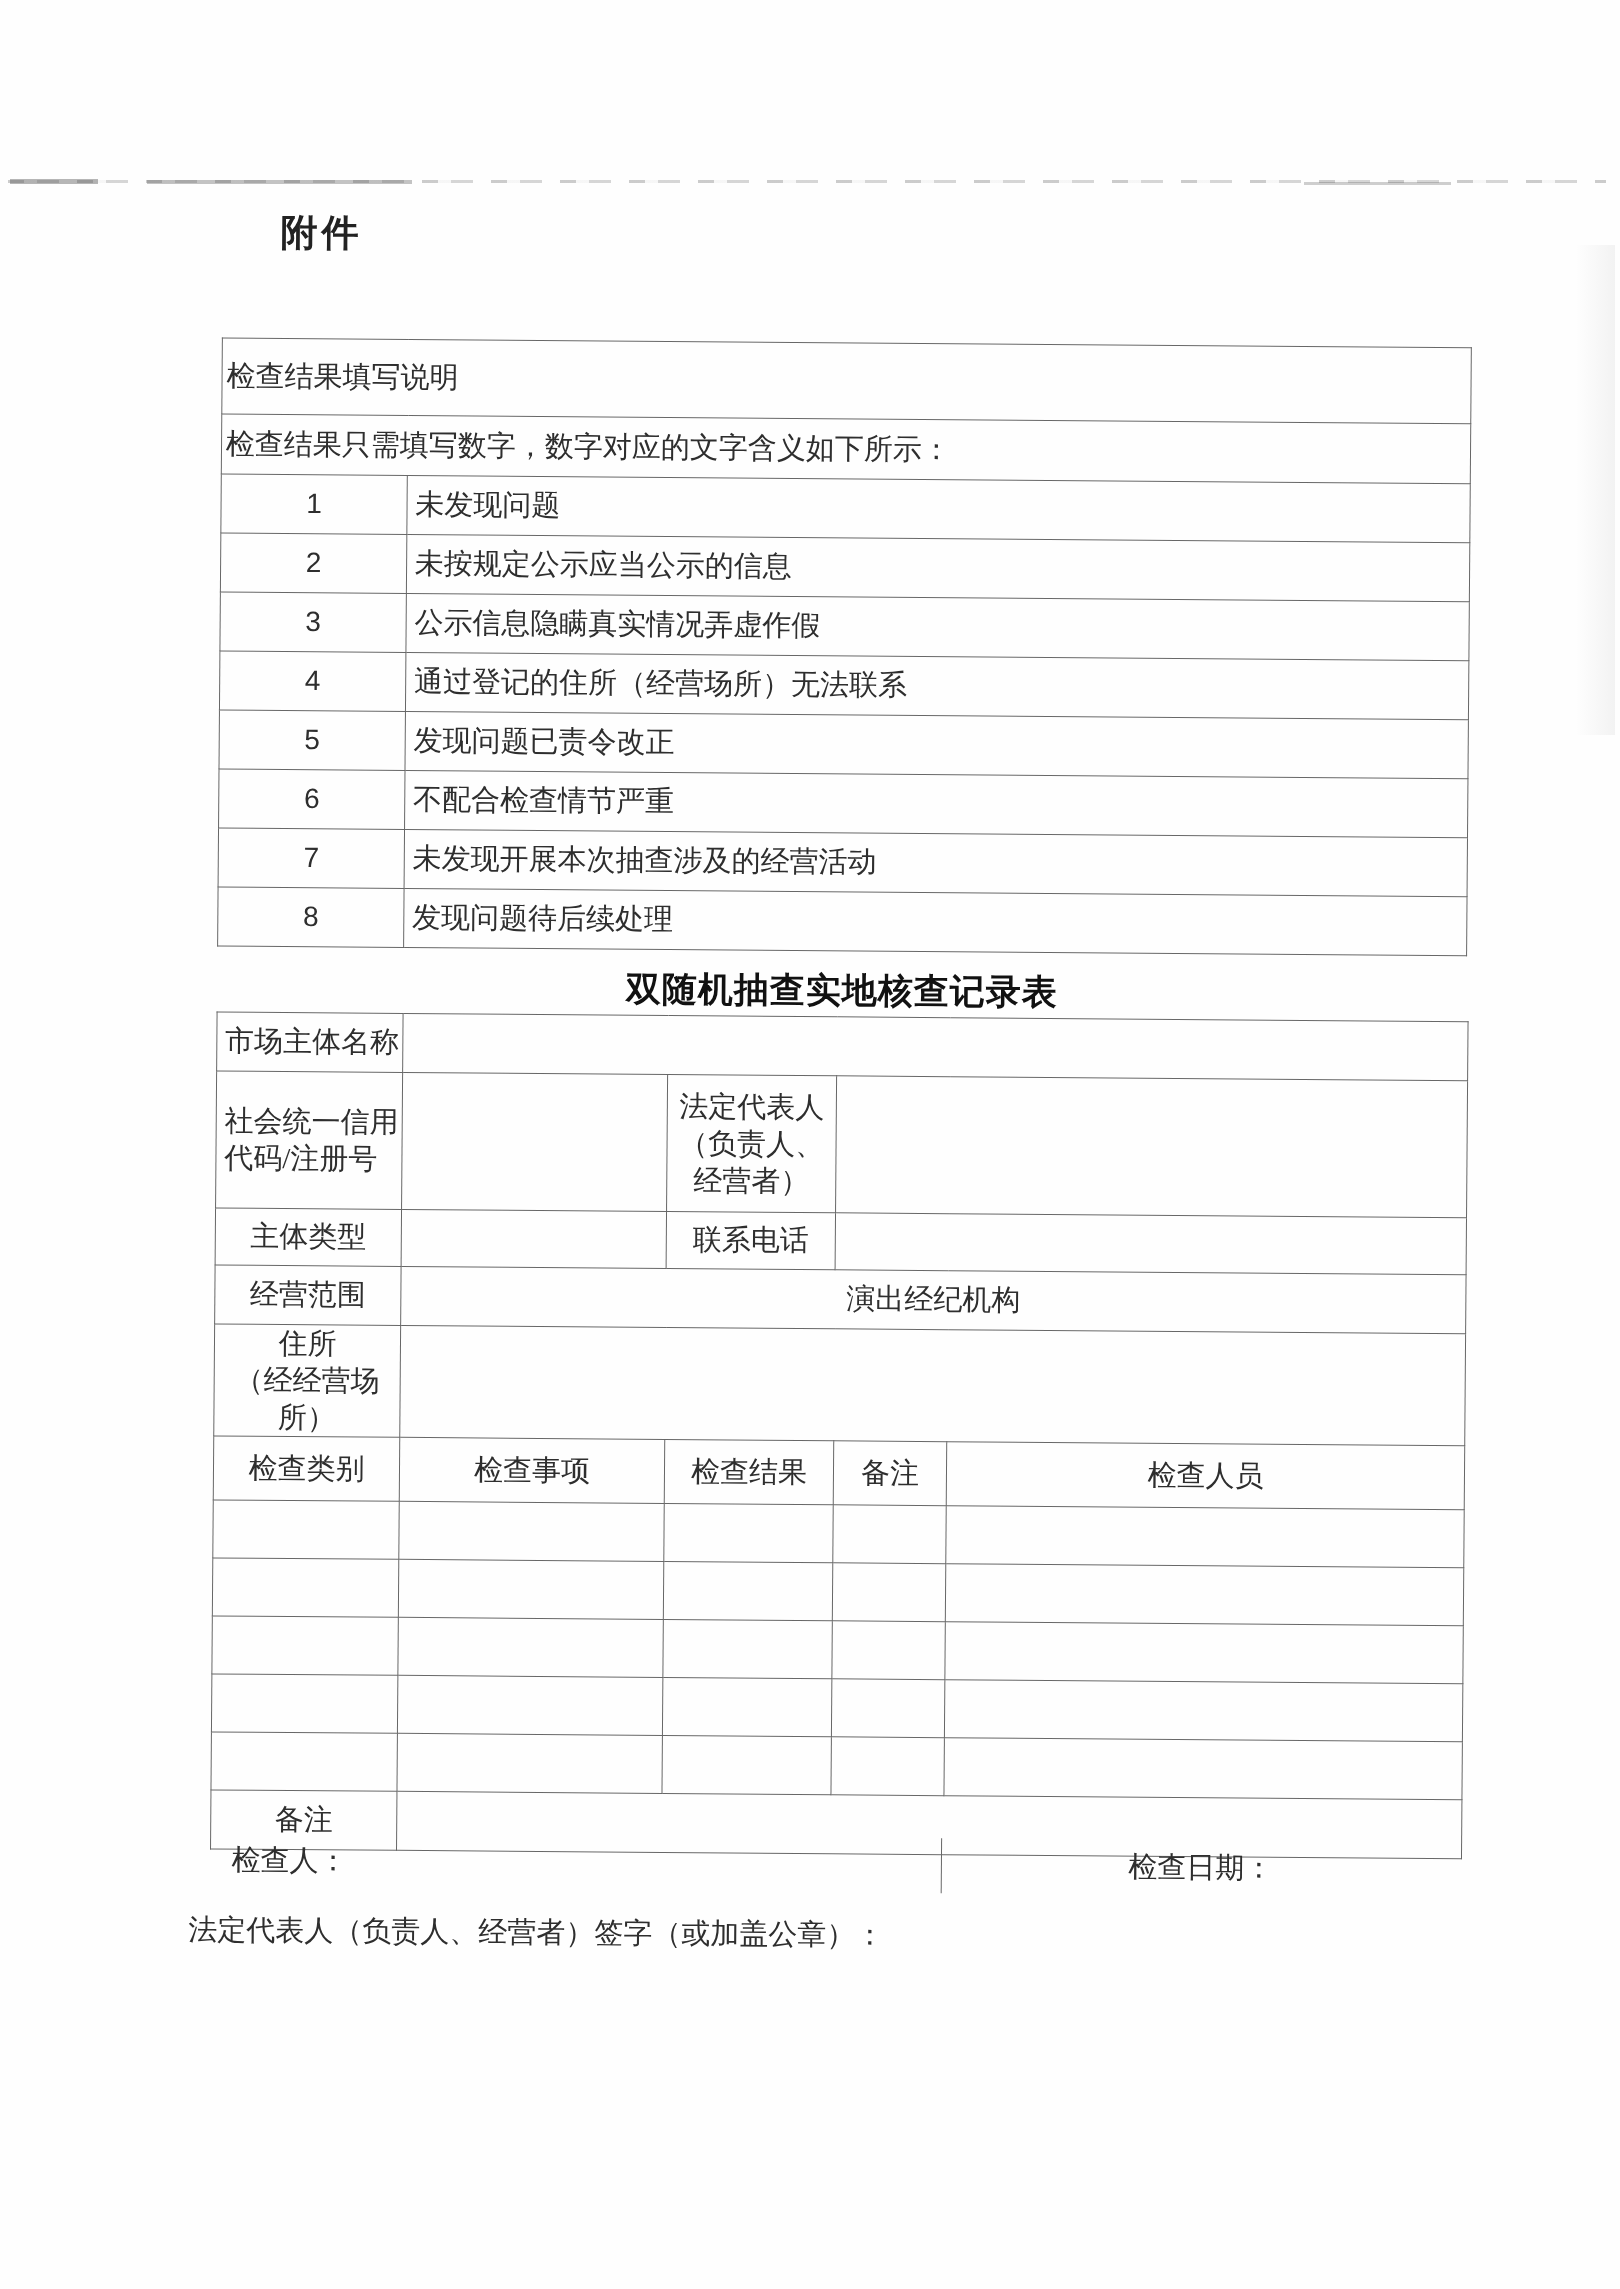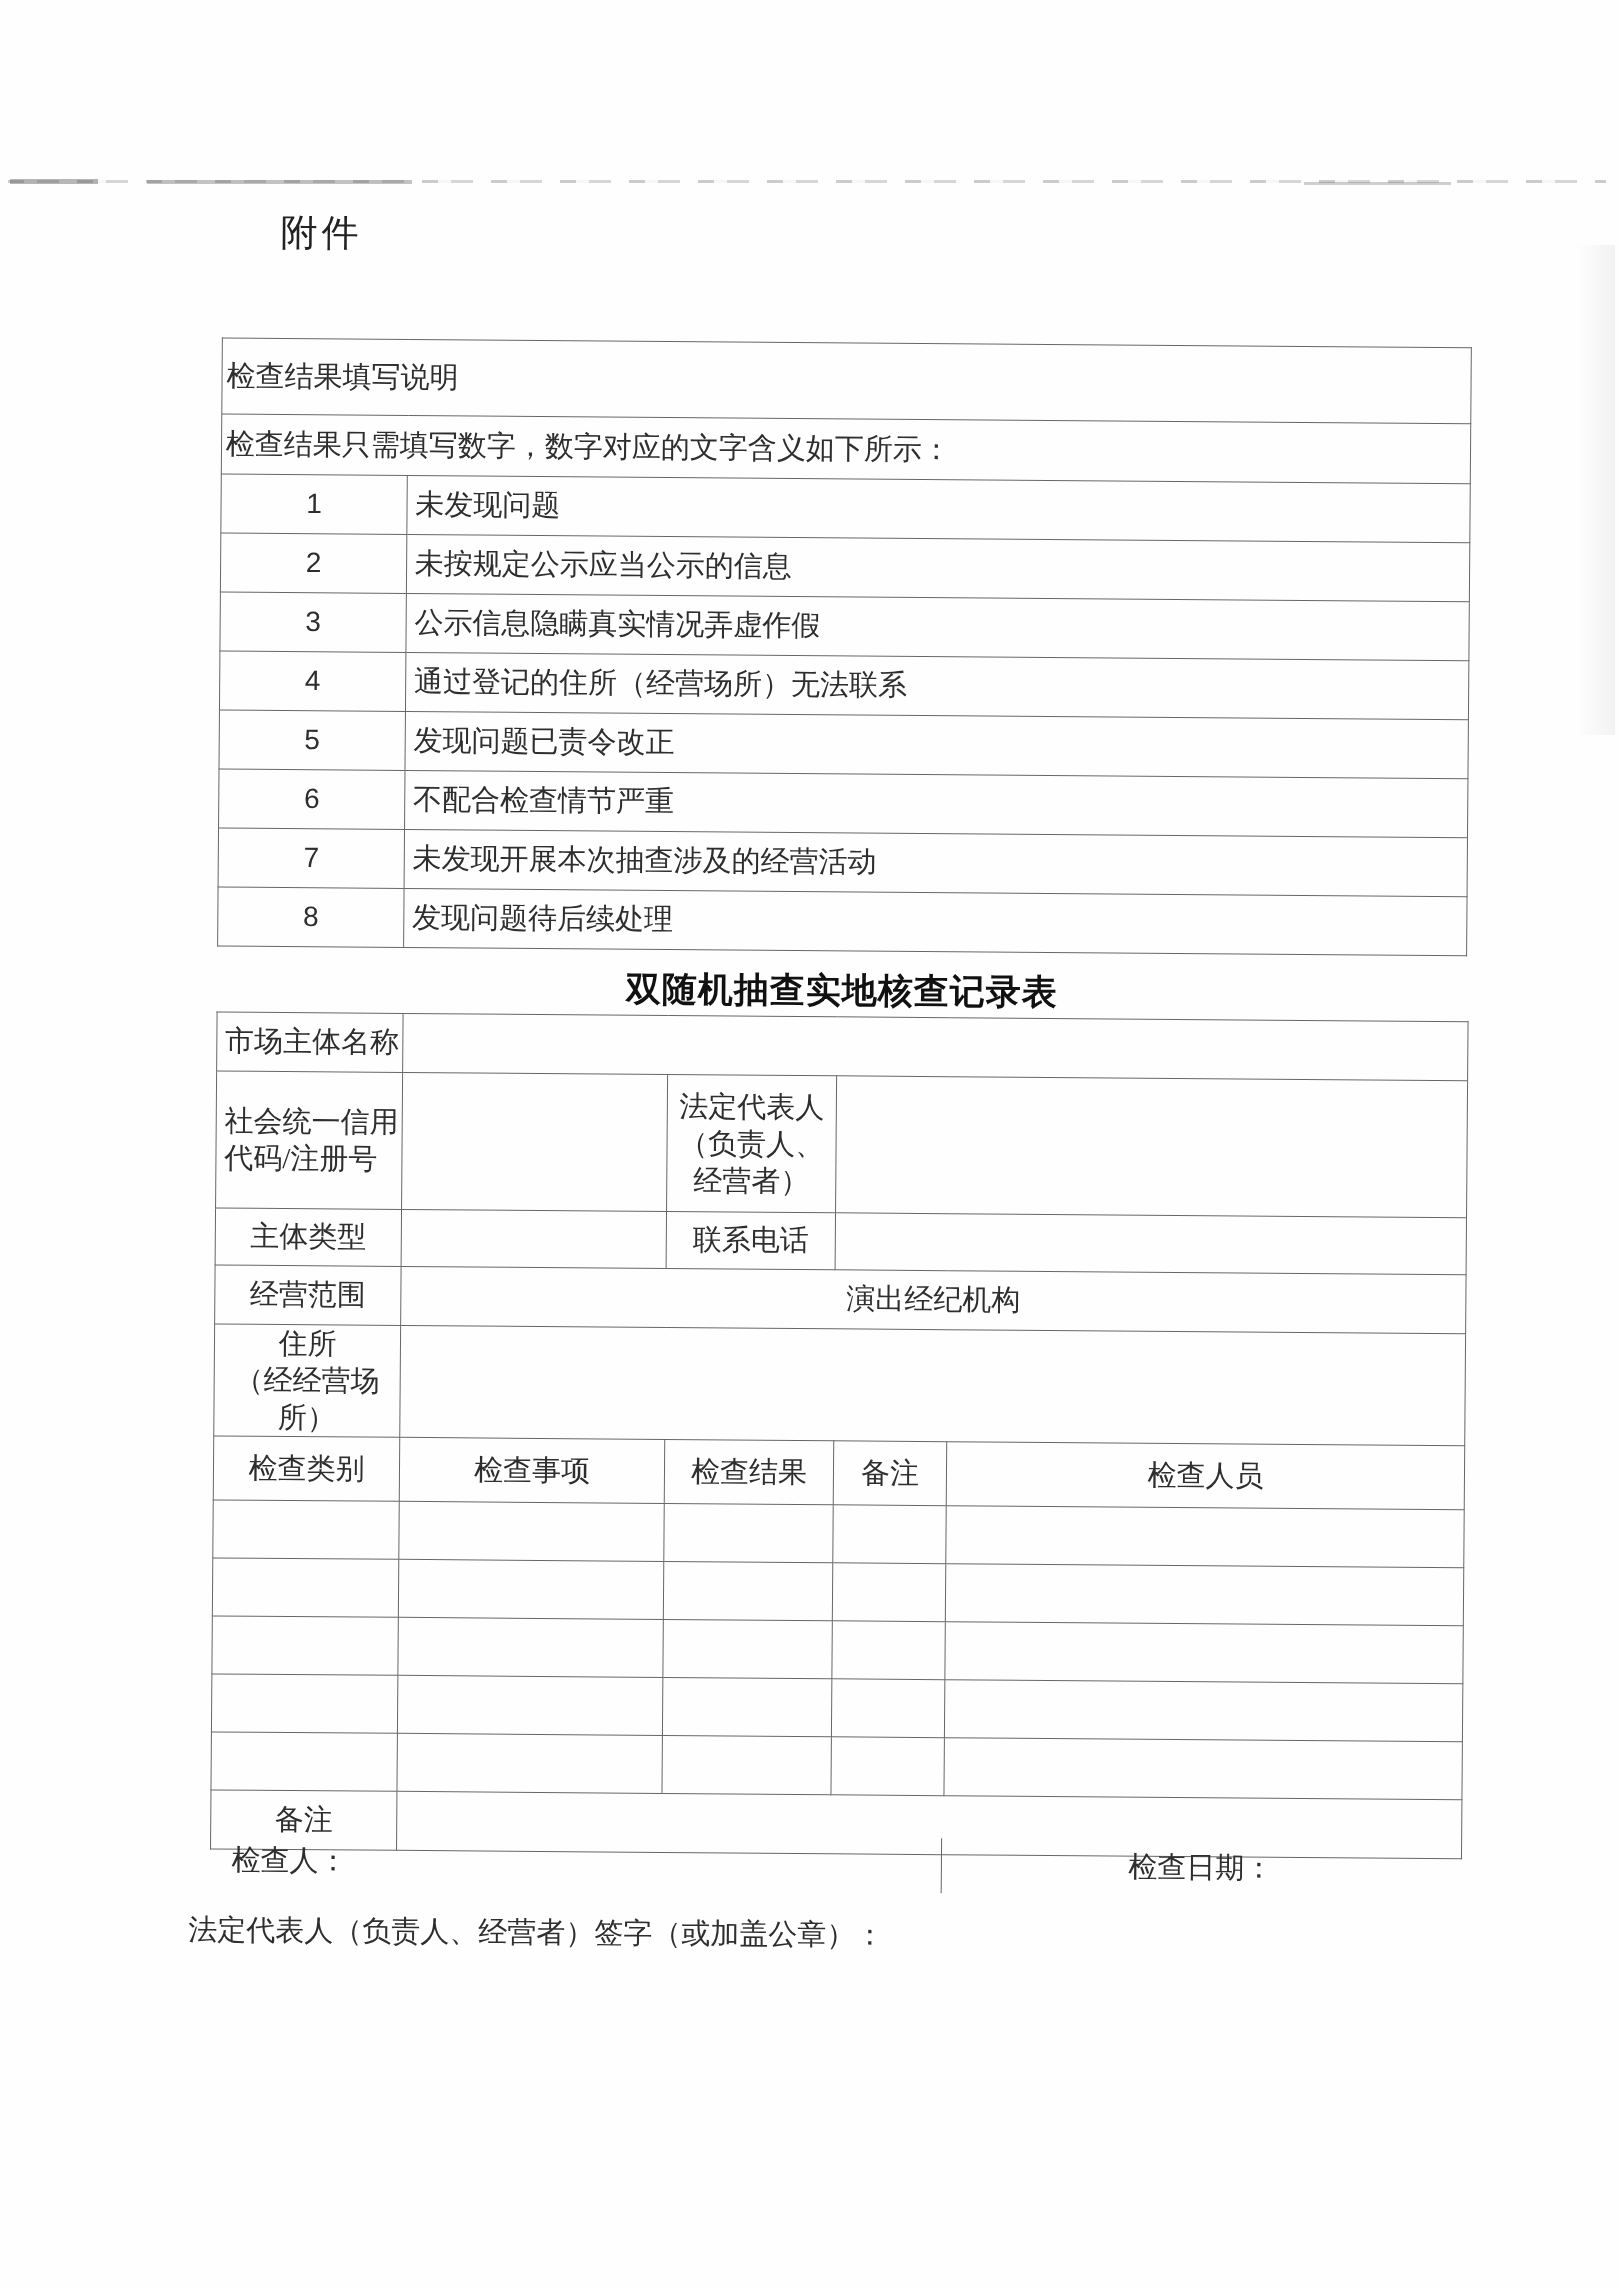--- a/index.html
+++ b/index.html
@@ -47,20 +47,21 @@
     transform: rotate(0.45deg);
     transform-origin: 294px 196px;
   }
   .attachment {
     position: absolute;
     top: 208px;
     left: 281px;
     font-size: 37px;
     letter-spacing: 3.9px;
     color: #222;
+    font-weight: bold;
   }
   
   table.tbl {
     position: absolute;
     left: 223px;
     width: 1250px;
     border-collapse: collapse;
     table-layout: fixed;
     font-size: 29px;
     color: #2e2e2e;

